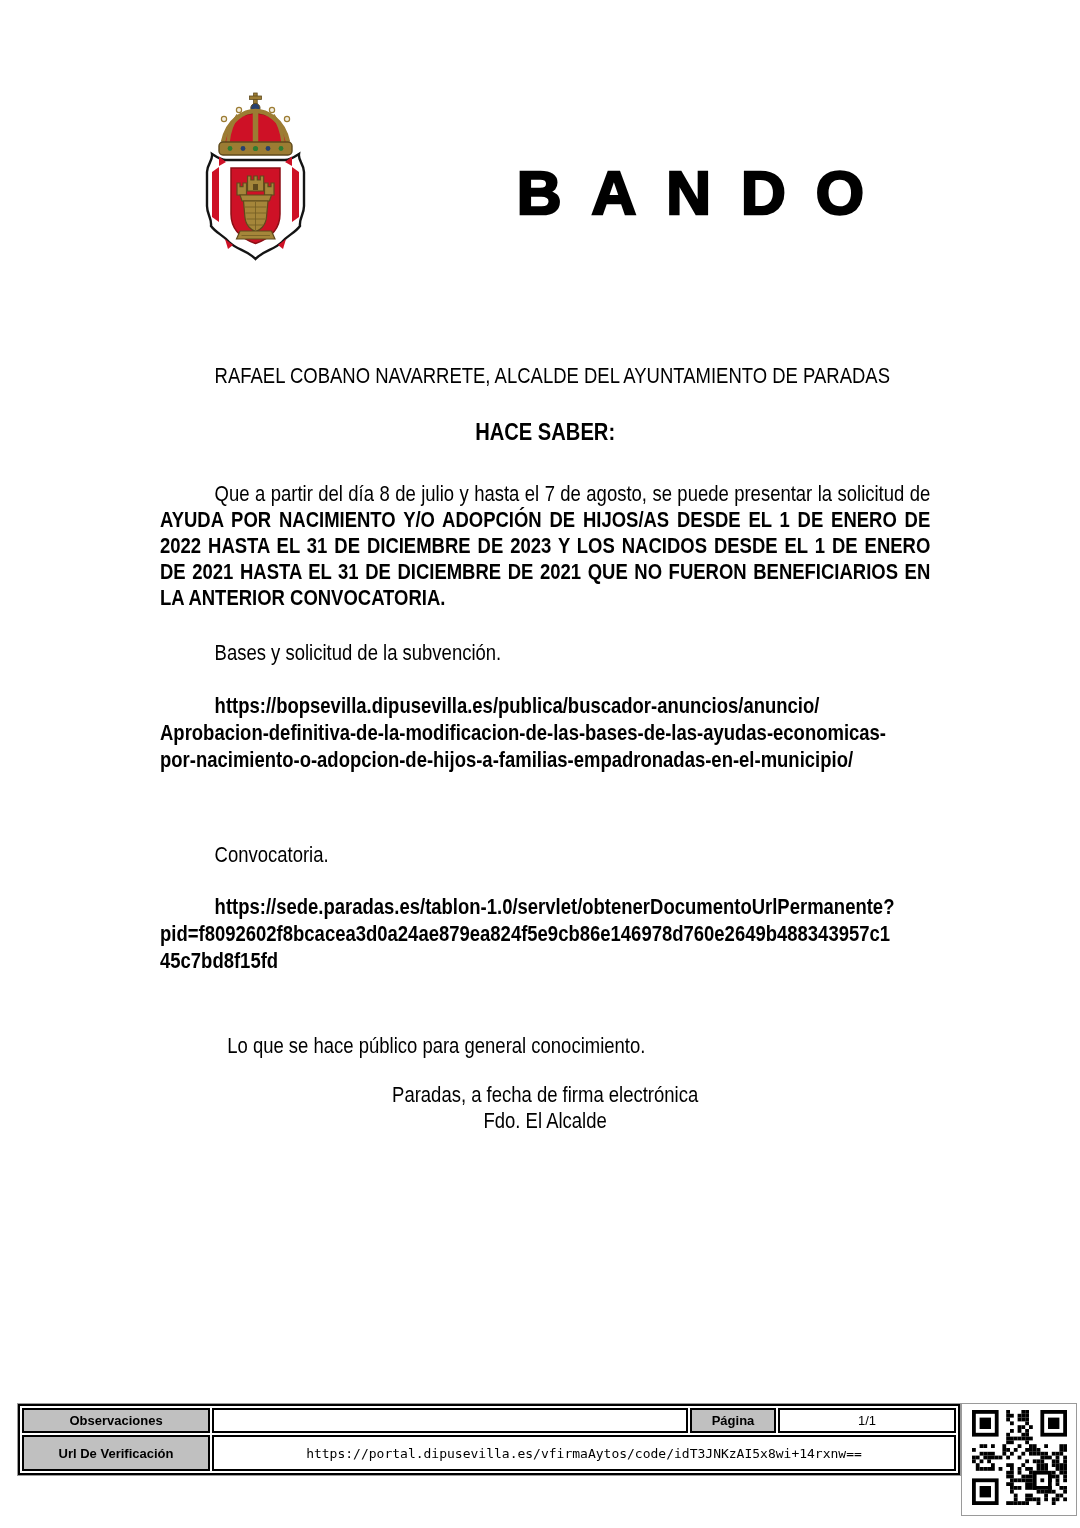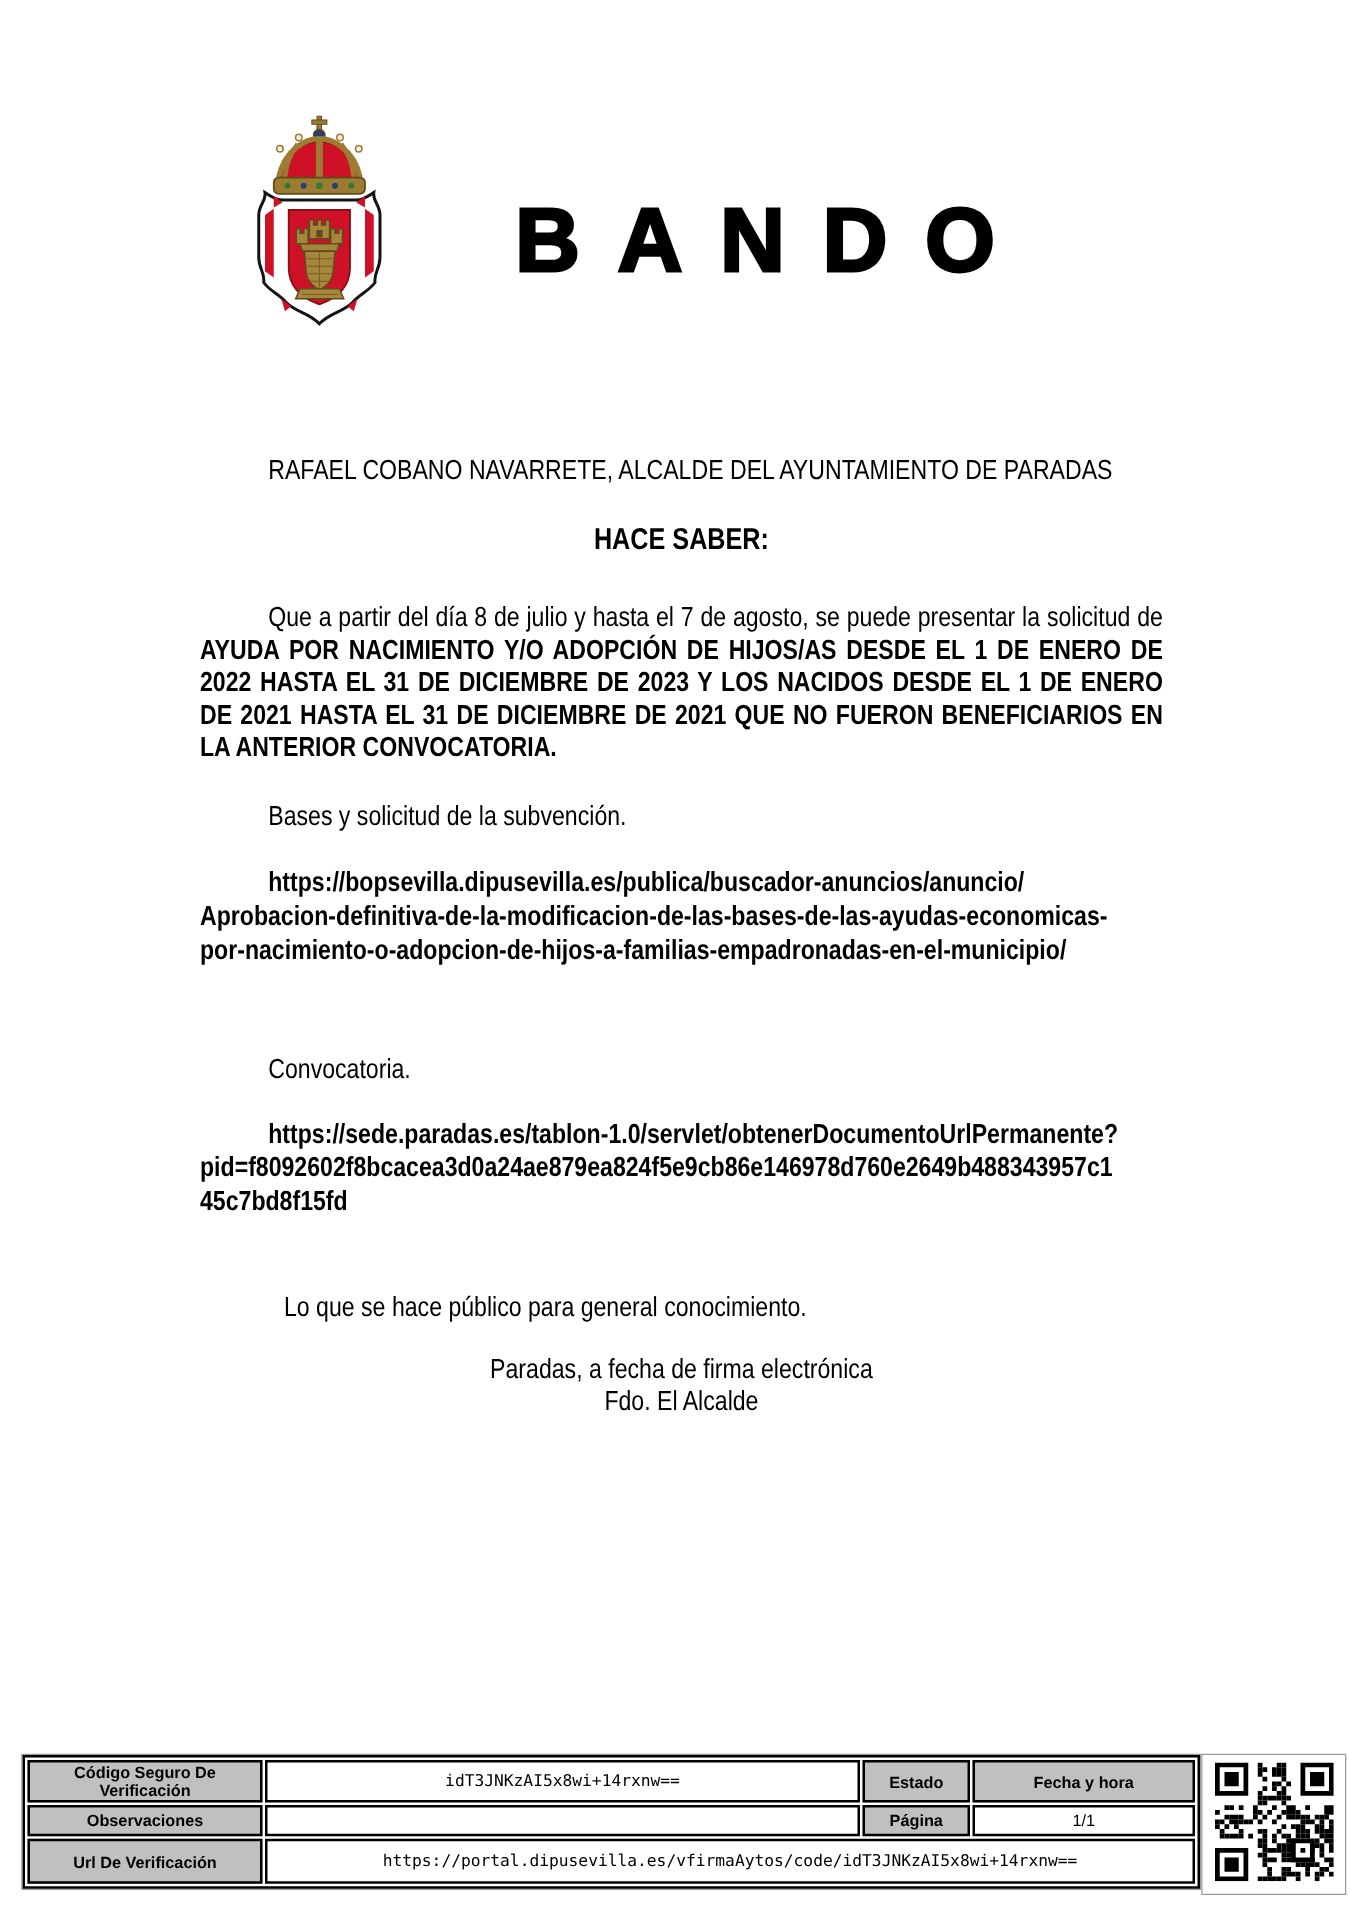--- a/index.html
+++ b/index.html
@@ -26,25 +26,25 @@
   .ctr{text-align:center;}
   .just{text-align:justify;}
   .nowrap{white-space:nowrap;}
   .urlblock{font-weight:bold;line-height:27px;}
   .urlblock div{white-space:nowrap;}
   .urlblock div:first-child{text-indent:65px;}
 
   .crest{position:absolute;left:194px;top:92px;width:124px;height:184px;}
 
   .bando{
-    position:absolute;left:382px;top:150px;width:486px;
-    font-size:72px;line-height:86px;font-weight:bold;
+    position:absolute;left:408px;top:150px;width:486px;
+    font-size:62px;line-height:86px;font-weight:bold;
     letter-spacing:30px;text-indent:30px;
     -webkit-text-stroke:2.5px #000;
-    text-align:left;white-space:nowrap;
+    text-align:right;white-space:nowrap;
   }
 
   .hace{font-size:24px;font-weight:bold;}
 
   
   .footer-wrap{
     position:absolute;left:17px;top:1403px;
     border:1px solid #9a9a9a;
     background:#fff;
   }
@@ -175,26 +175,20 @@
 
   <div class="footer-wrap">
     <table class="vtable">
       <colgroup>
           <col style="width:188px">
           <col style="width:476px">
           <col style="width:86px">
           <col style="width:178px">
         </colgroup>
       <tbody>
-          <tr>
-        <td class="lbl">Código Seguro De Verificación</td>
-        <td class="mono">idT3JNKzAI5x8wi+14rxnw==</td>
-        <td class="lbl">Estado</td>
-        <td class="lbl">Fecha y hora</td>
-      </tr>
       <tr>
         <td class="lbl">Observaciones</td>
         <td class="lv"></td>
         <td class="lbl">Página</td>
         <td class="cc">1/1</td>
       </tr>
       <tr class="tall">
         <td class="lbl">Url De Verificación</td>
         <td class="mono" colspan="3">https://portal.dipusevilla.es/vfirmaAytos/code/idT3JNKzAI5x8wi+14rxnw==</td>
       </tr>

